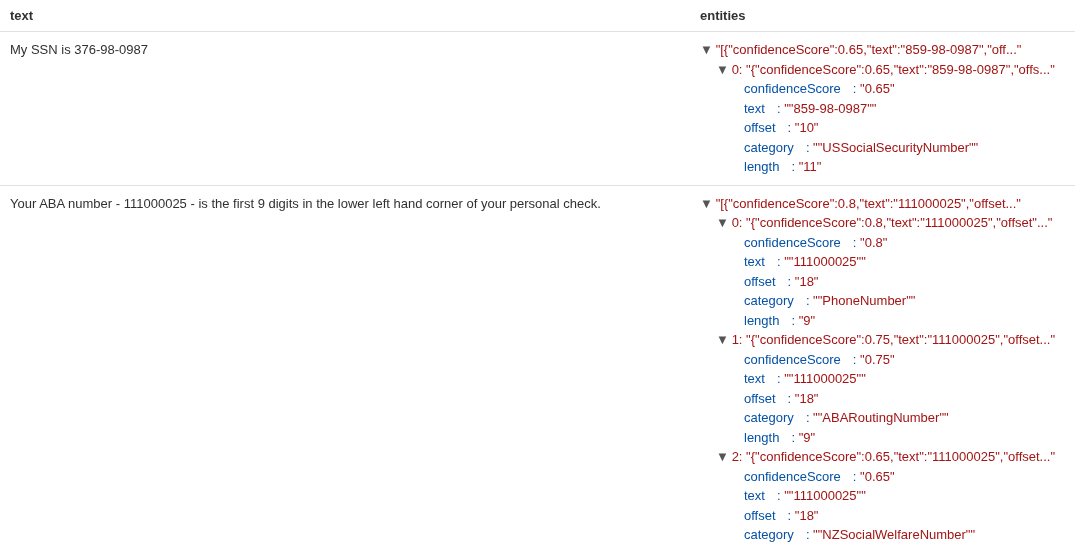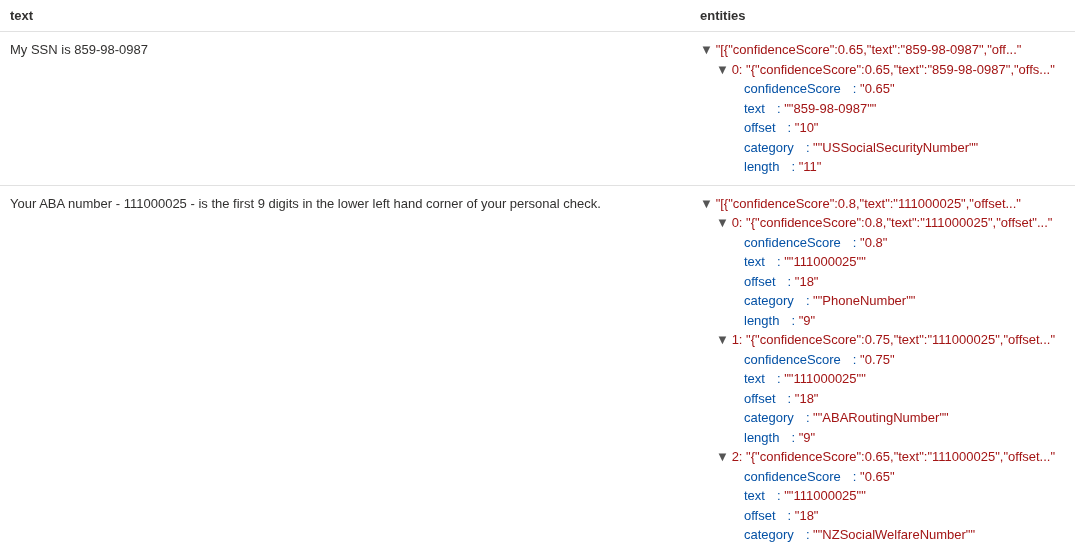--- a/index.html
+++ b/index.html
@@ -58,21 +58,21 @@
   </colgroup>
   <thead>
     <tr>
       <th>text</th>
       <th>entities</th>
     </tr>
   </thead>
   <tbody>
 
     <tr>
-      <td>My SSN is 859-98-0987</td>
+      <td>My SSN is 376-98-0987</td>
       <td>
         <div class="tree">
           <div class="node lvl0">
             <span class="caret">▼</span>
             <span class="root">"[{"confidenceScore":0.65,"text":"859-98-0987","off..."</span>
           </div>
           <div class="node lvl1">
             <span class="caret">▼</span>
             <span class="idx">0: </span><span class="str">"{"confidenceScore":0.65,"text":"859-98-0987","offs..."</span>
           </div>

